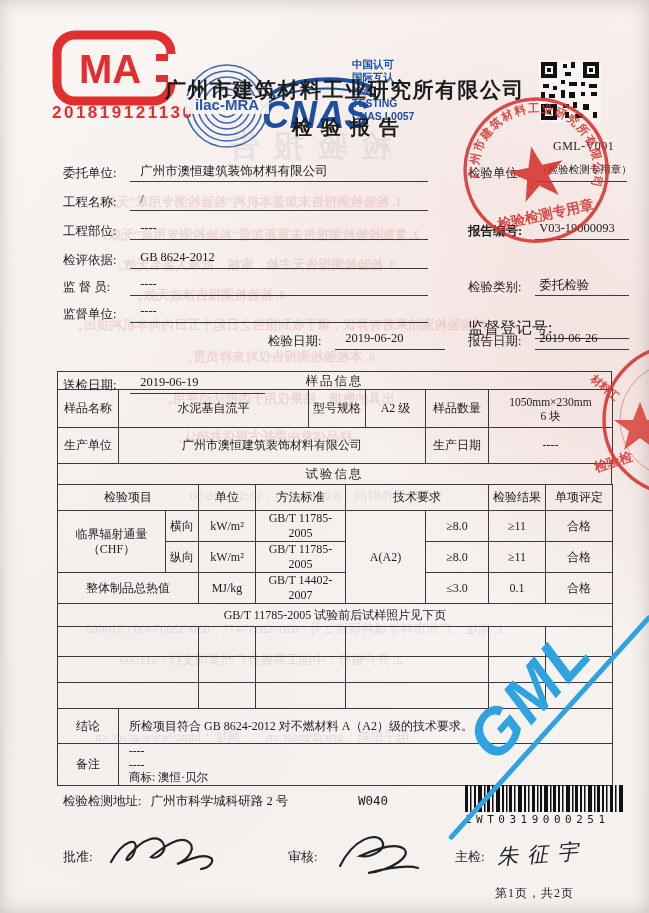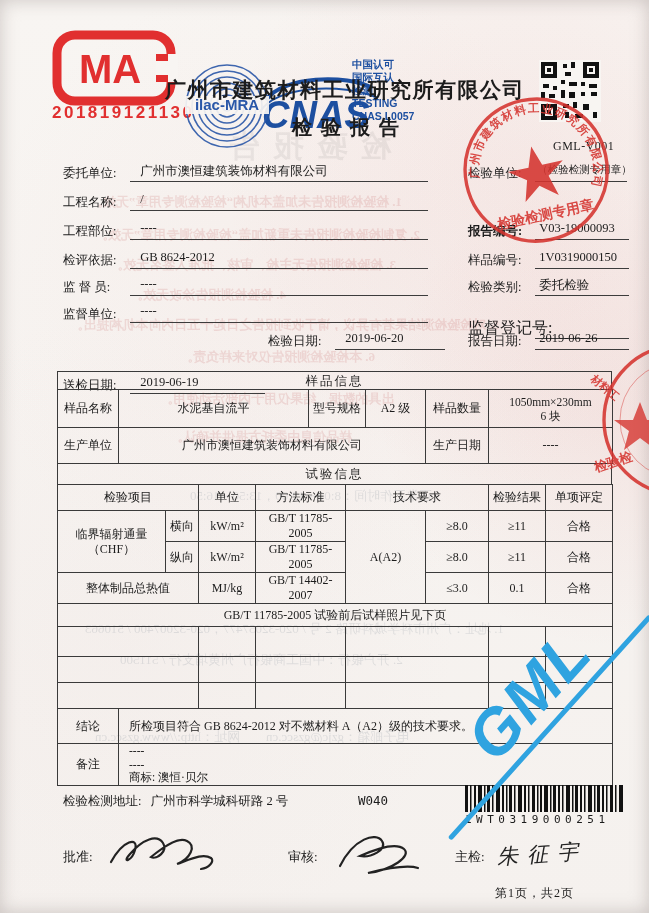--- a/index.html
+++ b/index.html
@@ -197,24 +197,20 @@
     <span class="val" style="width:288px;">----</span>
   </div>
   <div class="frow" style="left:468px;top:221px;">
     <span class="lab" style="width:64px;font-weight:bold;">报告编号:</span>
     <span class="val" style="width:90px;padding-left:4px;">V03-19000093</span>
   </div>
 
   <div class="frow" style="left:63px;top:250px;">
     <span class="lab" style="width:64px;">检评依据:</span>
     <span class="val" style="width:288px;">GB 8624-2012</span>
-  </div>
-  <div class="frow" style="left:468px;top:250px;">
-    <span class="lab" style="width:64px;">样品编号:</span>
-    <span class="val" style="width:90px;padding-left:4px;">1V0319000150</span>
   </div>
 
   <div class="frow" style="left:63px;top:277px;">
     <span class="lab" style="width:64px;">监 督 员:</span>
     <span class="val" style="width:288px;">----</span>
   </div>
   <div class="frow" style="left:468px;top:277px;">
     <span class="lab" style="width:64px;">检验类别:</span>
     <span class="val" style="width:90px;padding-left:4px;">委托检验</span>
   </div>

